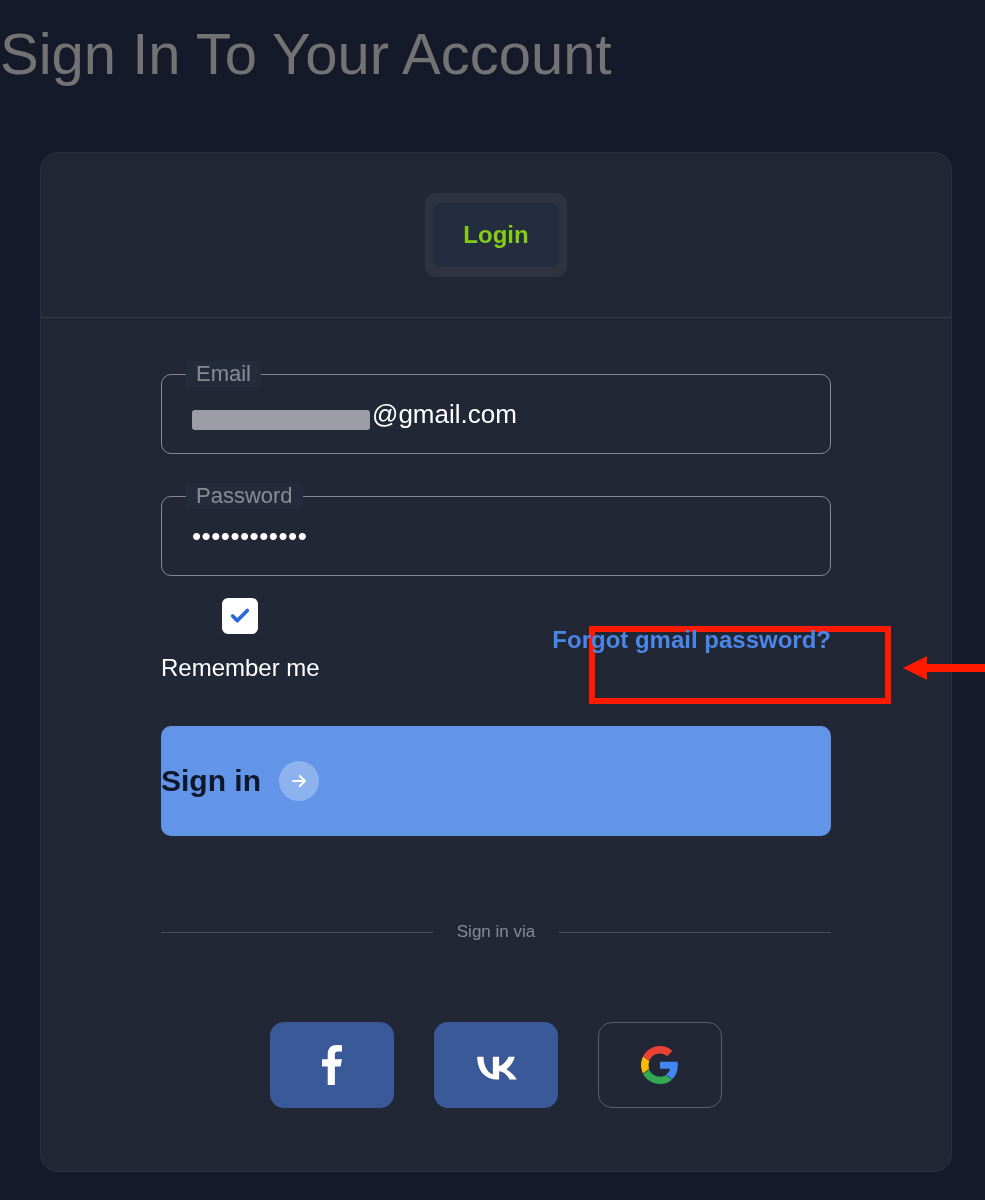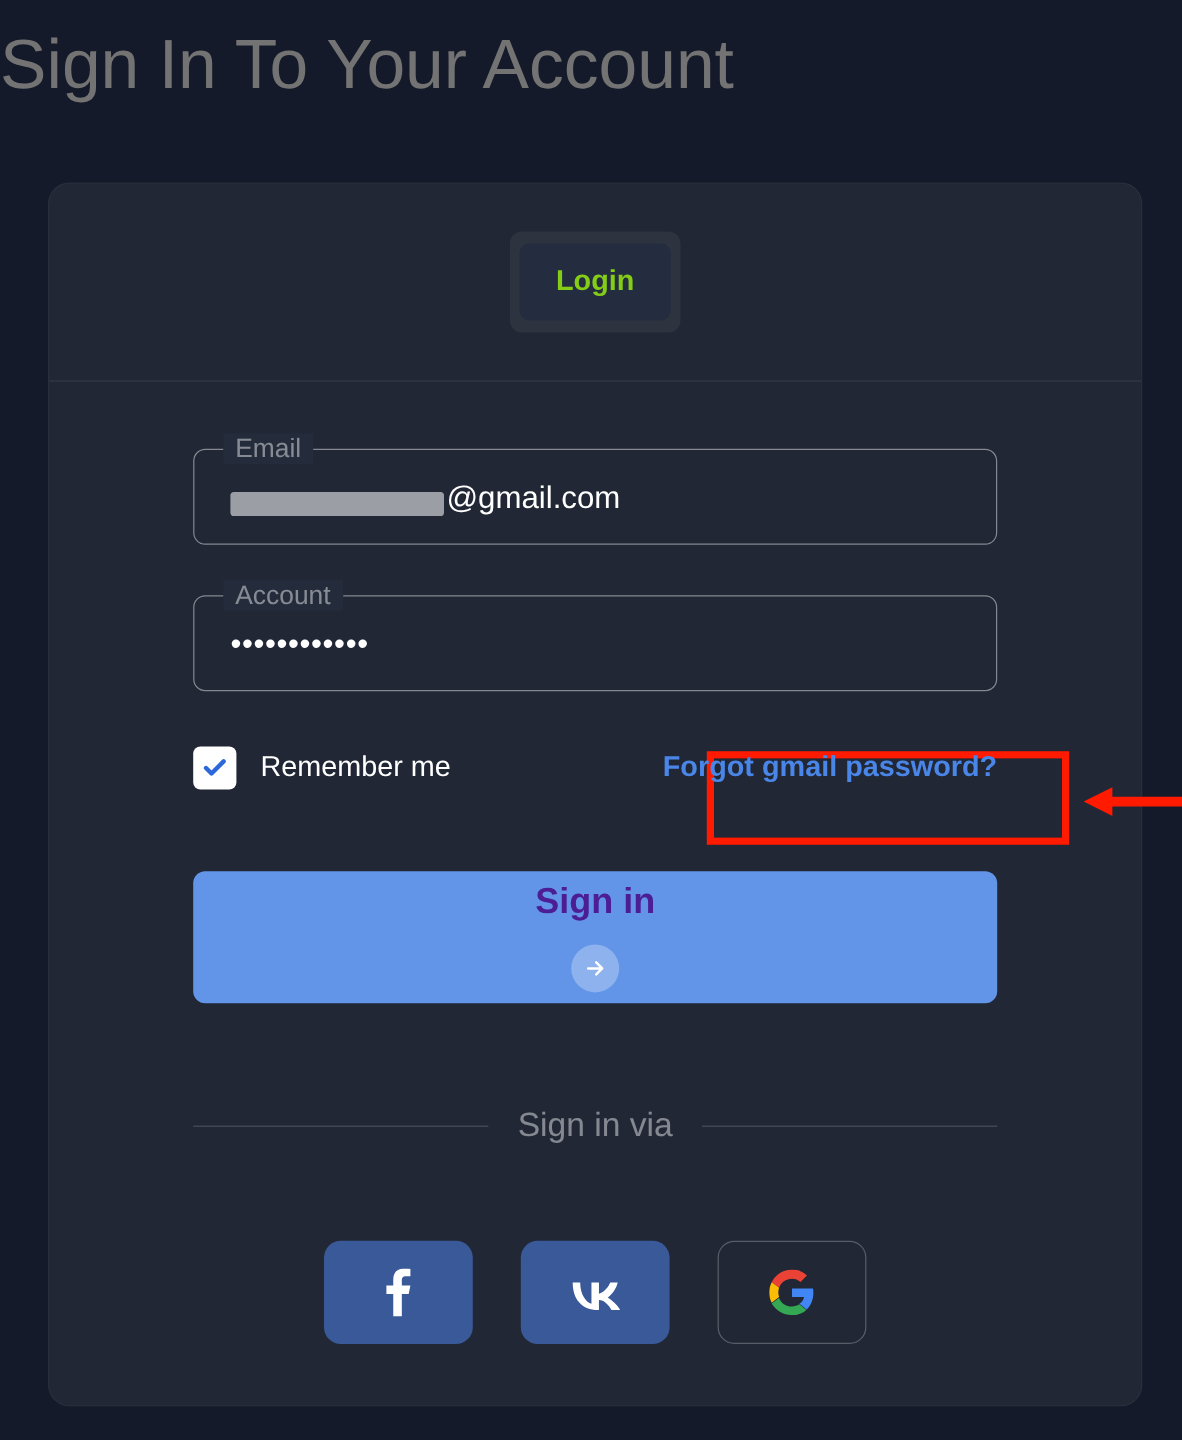--- a/index.html
+++ b/index.html
@@ -100,20 +100,21 @@
     display: flex;
     align-items: center;
     justify-content: space-between;
     margin-top: 10px;
     height: 44px;
   }
   .remember-left {
     display: flex;
     align-items: center;
     gap: 20px;
+    flex-direction: column;
   }
   .checkbox {
     width: 36px;
     height: 36px;
     background: #ffffff;
     border-radius: 6px;
     display: flex;
     align-items: center;
     justify-content: center;
     cursor: pointer;
@@ -147,29 +148,27 @@
     z-index: 2;
     pointer-events: none;
   }
   .signin-btn {
     margin-top: 64px;
     width: 100%;
     height: 110px;
     background: #6295e8;
     border: none;
     border-radius: 10px;
-    color: #4c1d95;
+    color: #0f172a;
     font-size: 30px;
     font-weight: 700;
     display: flex;
     align-items: center;
-    justify-content: center;
     gap: 18px;
     cursor: pointer;
-    flex-direction: column;
   }
   .signin-btn .arrow-circle {
     width: 40px;
     height: 40px;
     border-radius: 50%;
     background: rgba(255,255,255,0.28);
     display: flex;
     align-items: center;
     justify-content: center;
   }
@@ -180,21 +179,21 @@
     gap: 24px;
     margin-top: 86px;
   }
   .via-line {
     flex: 1;
     height: 1px;
     background: rgba(255,255,255,0.18);
   }
   .via-label {
     color: rgba(255,255,255,0.45);
-    font-size: 28px;
+    font-size: 17px;
   }
   .social-row {
     display: flex;
     justify-content: center;
     gap: 40px;
     margin-top: 80px;
   }
   .social-btn {
     width: 124px;
     height: 86px;
@@ -226,21 +225,21 @@
 
     <div class="field">
       <span class="field-label">Email</span>
       <div class="email-val">
         <span class="redact"></span>
         <span>@gmail.com</span>
       </div>
     </div>
 
     <div class="field">
-      <span class="field-label">Account</span>
+      <span class="field-label">Password</span>
       <input class="field-input" type="text" readonly="" value="••••••••••••" style="">
     </div>
 
     <div class="row-remember">
       <div class="remember-left">
         <div class="checkbox">
           <svg width="22" height="22" viewBox="0 0 24 24">
             <path d="M4 12 L9 17 L20 6" stroke="#2d68d8" stroke-width="4" fill="none" stroke-linecap="round" stroke-linejoin="round"></path>
           </svg>
         </div>

